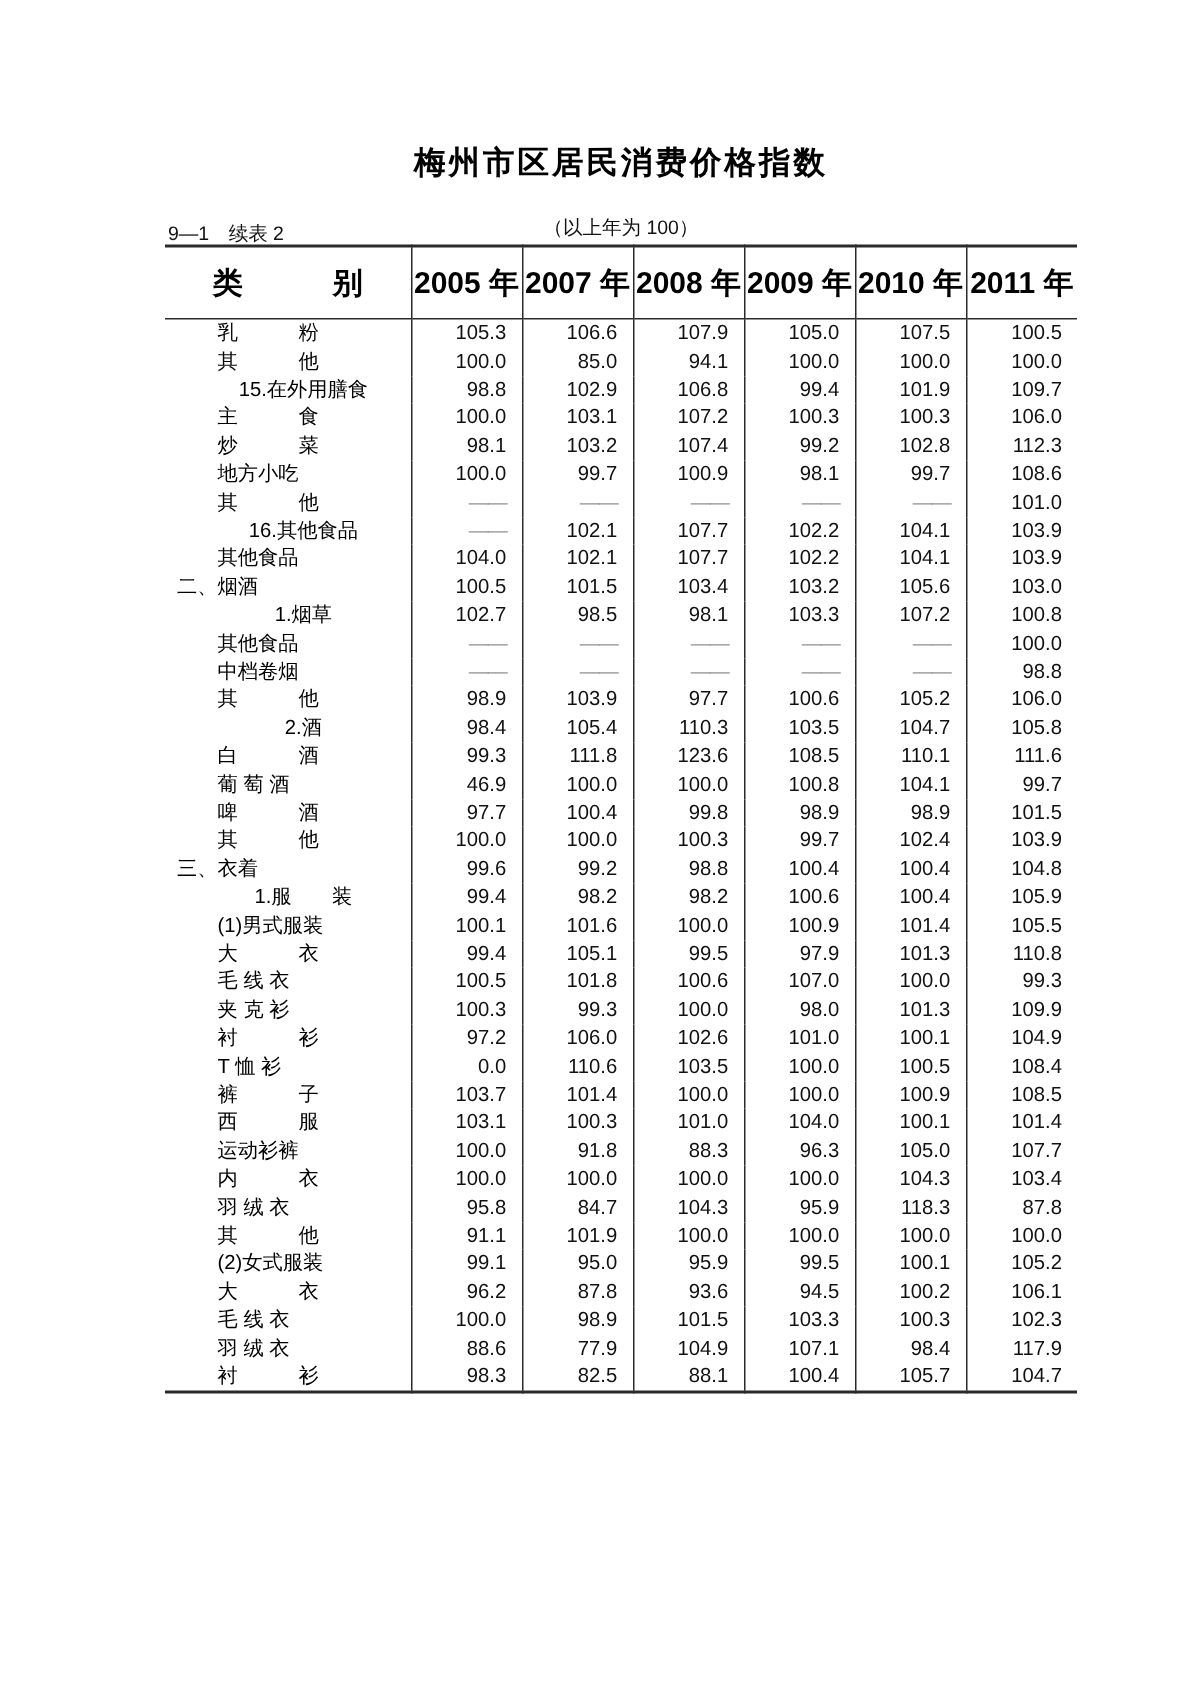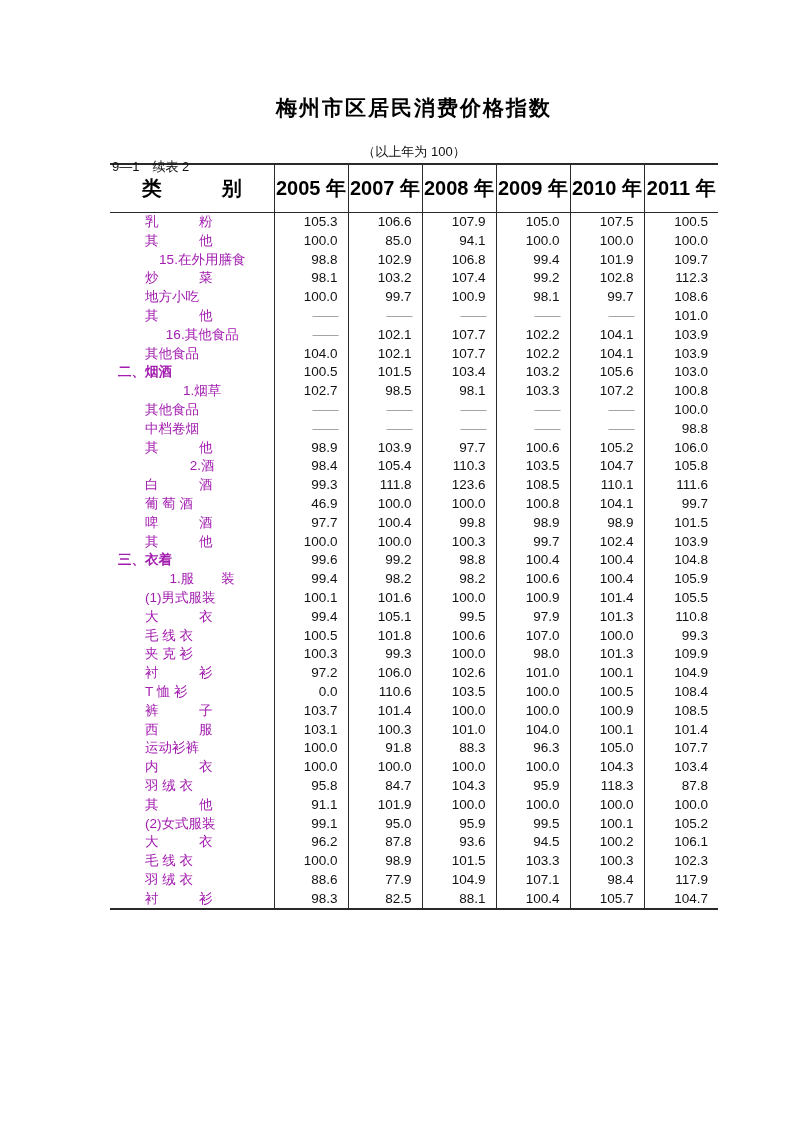--- a/index.html
+++ b/index.html
@@ -7,38 +7,38 @@
     width:793px; height:1122px; position:relative; overflow:hidden;
     font-family:"Liberation Sans","DejaVu Sans",sans-serif; color:#1c1c1c;
   }
   .page { position:absolute; inset:0; background:#fff;padding-left:25px; }
   .content { position:absolute; left:110px; top:0; width:608px; }
   .title {
     margin:94px 0 0 0; text-align:center;
     font-size:21px; font-weight:bold; color:#000; letter-spacing:2px;
   }
   .subline { position:relative; margin-top:21px; height:18px; font-size:13px; color:#111; }
-  .table-code { position:absolute; left:2px; top:15px; }
+  .table-code { position:absolute; left:2px; top:4px; }
   .table-note { position:absolute; left:50%; top:0; transform:translateX(-50%); }
   table.cpi {
     width:608px; margin-top:2px; border-collapse:collapse; table-layout:fixed;
     border-top:2px solid #2a2a2a; border-bottom:2.5px solid #2a2a2a;
   }
   table.cpi th, table.cpi td { margin:0; }
   table.cpi th:not(:last-child), table.cpi td:not(:last-child) { border-right:1px solid #2a2a2a; }
   thead th {
     border-bottom:1px solid #2a2a2a; height:45px;
     font-size:20px; font-weight:bold; color:#000; text-align:center; vertical-align:middle;
   }
   tbody td {
     height:18.8px; line-height:18.8px; padding:0;
     font-size:13.5px; white-space:nowrap; overflow:hidden;
   }
-  td.cat { text-align:left; color:#a21caf; }
-  td.cat.indent-0 { padding-left:8px;font-weight:bold; }
+  td.cat { text-align:left; color:#000000; }
+  td.cat.indent-0 { padding-left:8px; }
   td.cat.indent-1 { padding-left:21px;text-align:center; }
   td.cat.indent-2 { padding-left:35px; }
   td.val { text-align:right; padding-right:10px; color:#111; }
   td.val.dash { color:#9a9a9a; letter-spacing:-1px; }
 </style>
 </head>
 <body>
 
 <div class="page">
   <div class="content">
@@ -90,20 +90,29 @@
           <tr>
             <td class="cat indent-1">15.在外用膳食</td>
             <td class="val">98.8</td>
             <td class="val">102.9</td>
             <td class="val">106.8</td>
             <td class="val">99.4</td>
             <td class="val">101.9</td>
             <td class="val">109.7</td>
           </tr>
           <tr>
+            <td class="cat indent-2">主　　　食</td>
+            <td class="val">100.0</td>
+            <td class="val">103.1</td>
+            <td class="val">107.2</td>
+            <td class="val">100.3</td>
+            <td class="val">100.3</td>
+            <td class="val">106.0</td>
+          </tr>
+          <tr>
             <td class="cat indent-2">炒　　　菜</td>
             <td class="val">98.1</td>
             <td class="val">103.2</td>
             <td class="val">107.4</td>
             <td class="val">99.2</td>
             <td class="val">102.8</td>
             <td class="val">112.3</td>
           </tr>
           <tr>
             <td class="cat indent-2">地方小吃</td>

